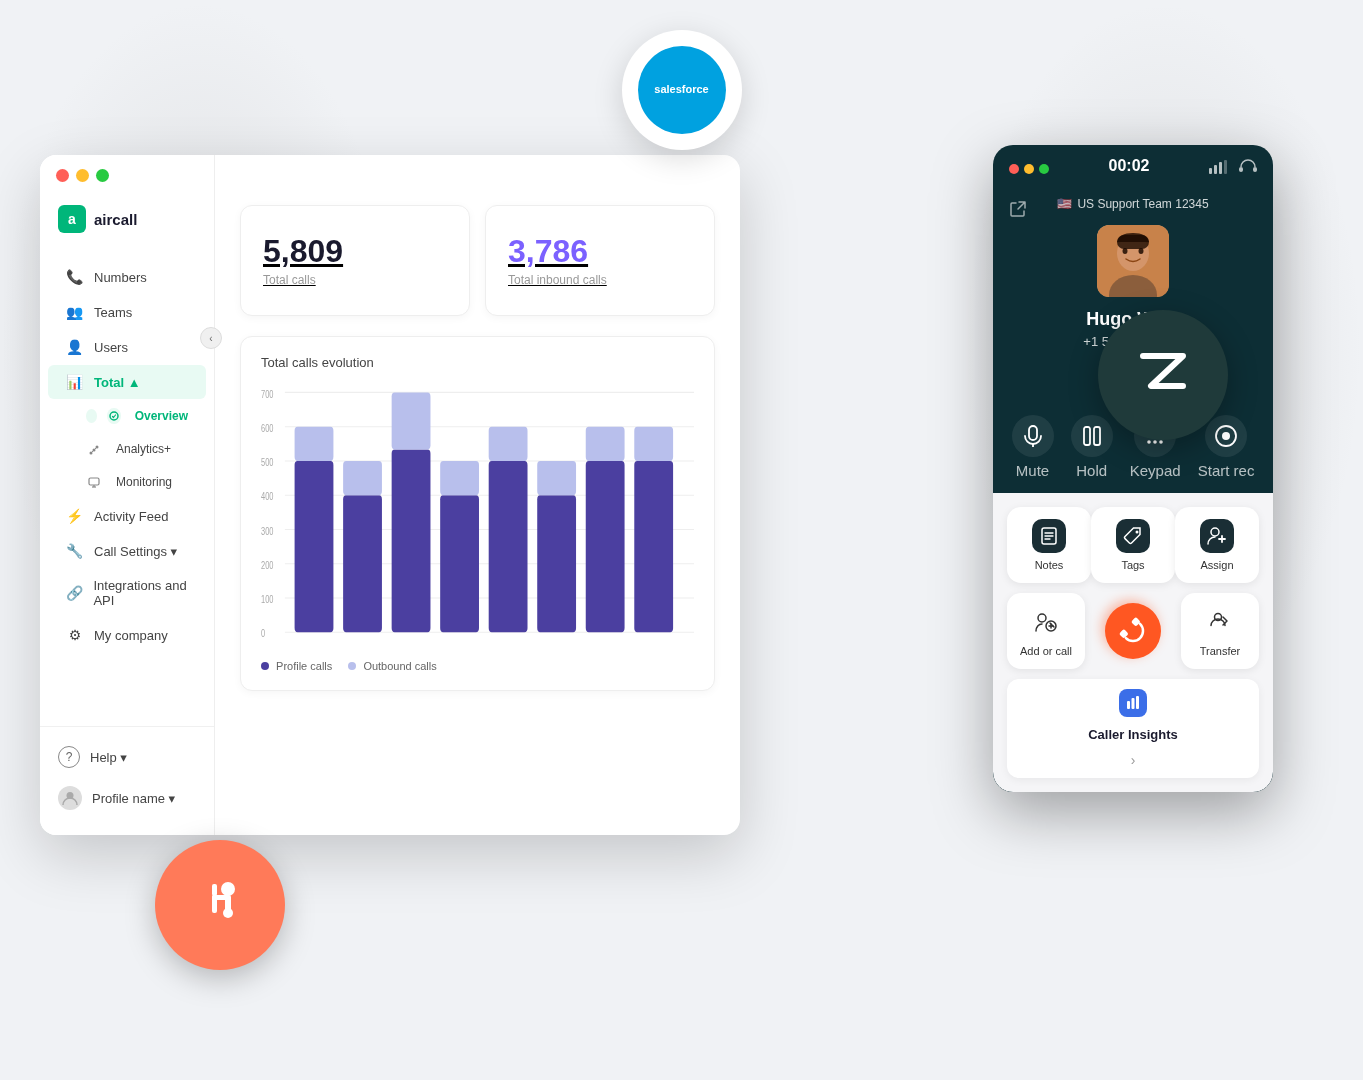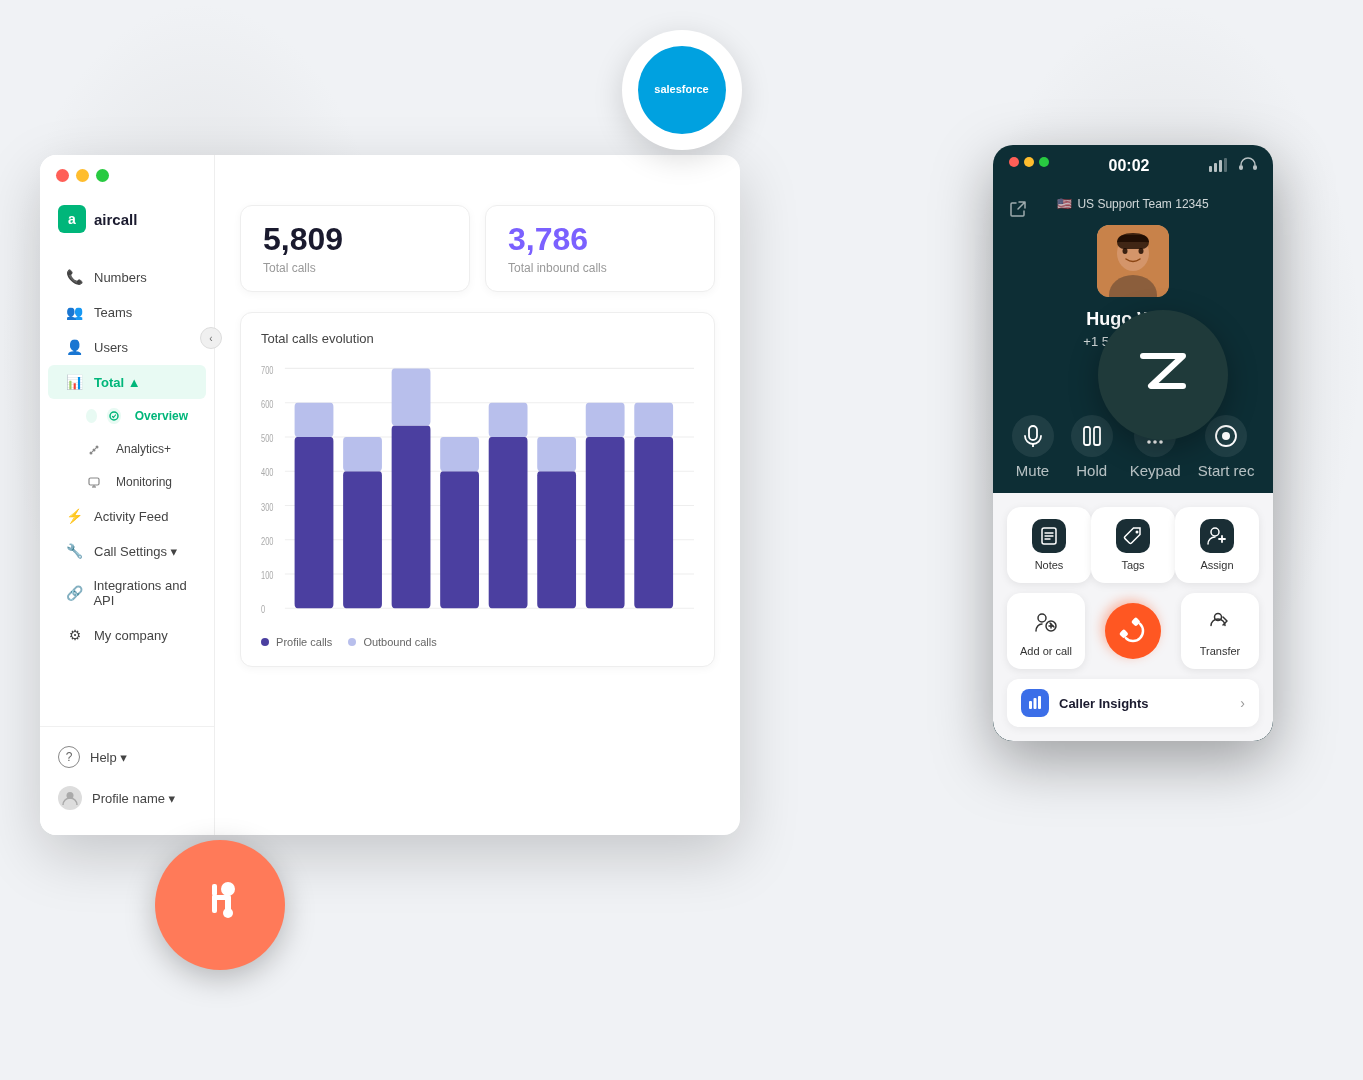--- a/index.html
+++ b/index.html
@@ -214,22 +214,23 @@
     .stat-cards {
       display: flex;
       gap: 15px;
       margin-bottom: 20px;
     }
     .stat-card {
       flex: 1;
       background: white;
       border: 1px solid #eee;
       border-radius: 12px;
-      padding: 16px 22px;
+      padding: 28px 22px;
       box-shadow: 0 2px 8px rgba(0,0,0,0.04);
+      text-decoration: underline;
     }
     .stat-number {
       font-size: 32px;
       font-weight: 700;
       color: #1a1a2e;
       line-height: 1.1;
     }
     .stat-number.purple { color: #7B61FF; }
     .stat-label {
       font-size: 12px;
@@ -279,21 +280,21 @@
       border-radius: 20px;
       box-shadow: 0 20px 60px rgba(0,0,0,0.35);
       z-index: 15;
       overflow: hidden;
       padding-bottom: 0;
     }
 
     
     .dialer-topbar {
       display: flex;
-      align-items: flex-start;
+      align-items: center;
       justify-content: space-between;
       padding: 12px 16px 8px;
     }
     .dialer-traffic {
       display: flex; gap: 5px;
     }
     .dt-red { width: 10px; height: 10px; border-radius: 50%; background: #FF5F57; }
     .dt-yellow { width: 10px; height: 10px; border-radius: 50%; background: #FFBD2E; }
     .dt-green { width: 10px; height: 10px; border-radius: 50%; background: #28CA41; }
 
@@ -461,20 +462,21 @@
 
     .caller-insights-bar {
       background: white;
       border-radius: 12px;
       padding: 10px 14px;
       display: flex;
       align-items: center;
       gap: 10px;
       box-shadow: 0 2px 8px rgba(0,0,0,0.06);
       cursor: pointer;
+      flex-direction: column;
     }
     .insights-icon {
       width: 28px; height: 28px;
       background: #3B6EE8;
       border-radius: 8px;
       display: flex; align-items: center; justify-content: center;
       color: white;
       font-size: 14px;
     }
     .insights-label {

